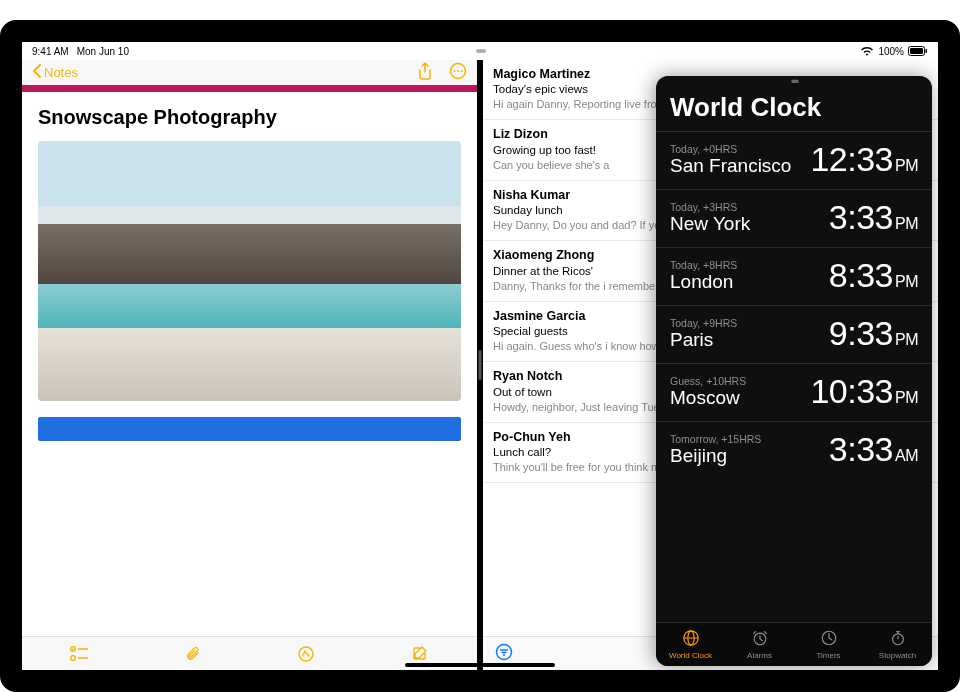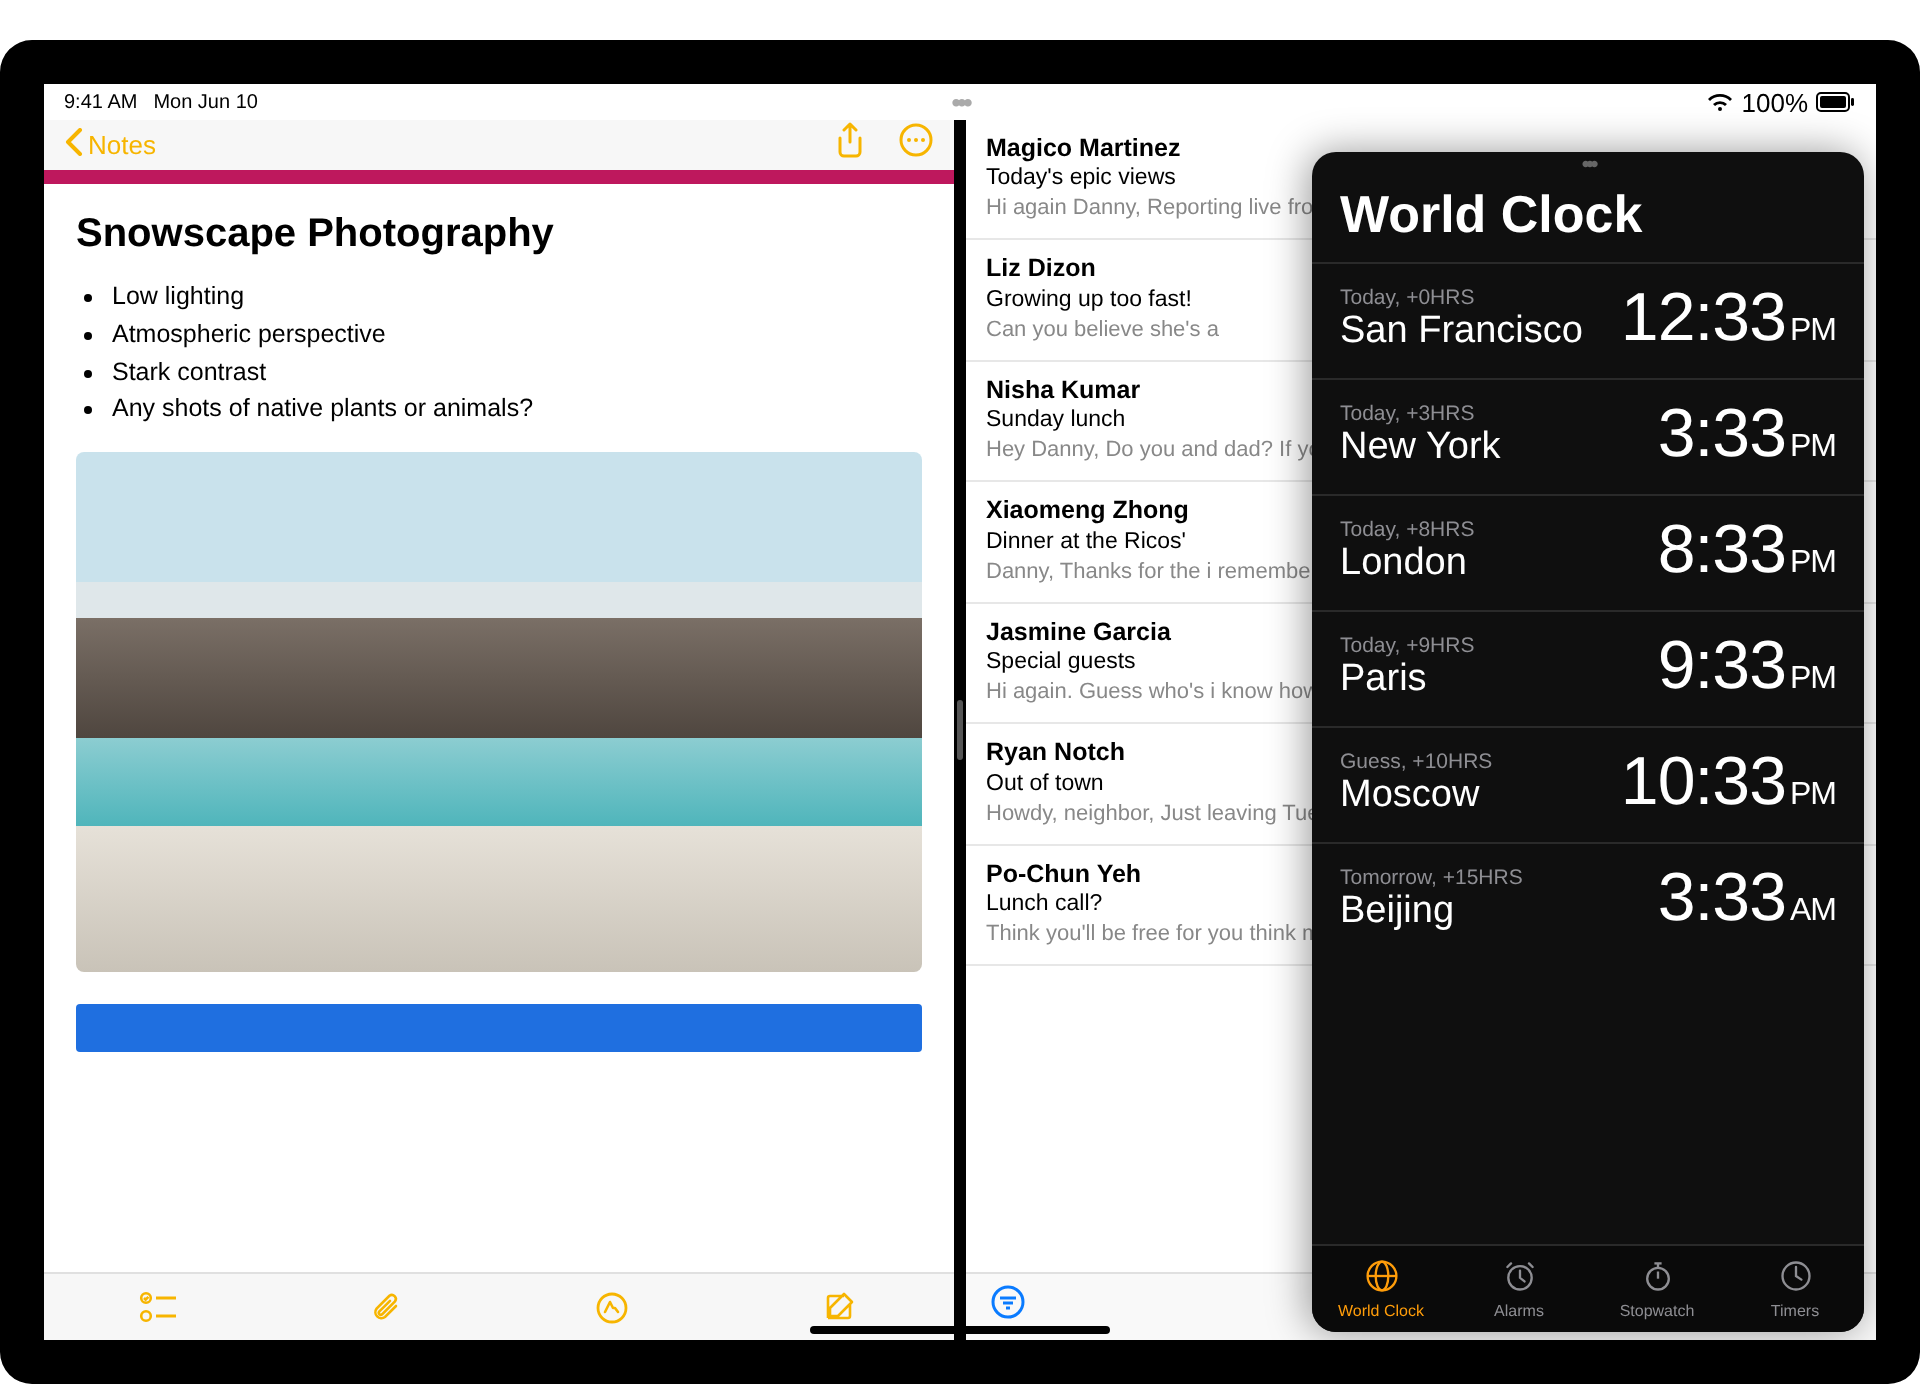--- a/index.html
+++ b/index.html
@@ -259,21 +259,21 @@
         <span>9:41 AM</span>
         <span>Mon Jun 10</span>
       </div>
       <div class="status-center">•••</div>
       <div class="status-right">
         <span class="wifi-icon">
           <svg width="14" height="10" viewBox="0 0 14 10">
               <path d="M7 9.5a1 1 0 100-2 1 1 0 000 2zM3.5 6a5 5 0 017 0l-1 1a3.6 3.6 0 00-5 0zM1 3.5a8.5 8.5 0 0112 0l-1 1a7 7 0 00-10 0z" fill="#000"></path>
             </svg>
         </span>
-        <span style="font-size:13px;">100%</span>
+        <span style="font-size:10px;">100%</span>
         <span class="batt">
           <svg width="20" height="10" viewBox="0 0 20 10">
               <rect x="0.5" y="0.5" width="16" height="9" rx="2" fill="none" stroke="#000"></rect>
               <rect x="2" y="2" width="13" height="6" rx="1" fill="#000"></rect>
               <rect x="17.5" y="3" width="1.5" height="4" rx="0.7" fill="#000"></rect>
             </svg>
         </span>
       </div>
     </div>
 
@@ -300,26 +300,20 @@
                   <circle cx="9" cy="9" r="7.5" fill="none" stroke="#f7b500" stroke-width="1.5"></circle>
                   <circle cx="5.5" cy="9" r="1" fill="#f7b500"></circle>
                   <circle cx="9" cy="9" r="1" fill="#f7b500"></circle>
                   <circle cx="12.5" cy="9" r="1" fill="#f7b500"></circle>
                 </svg>
             </span>
           </div>
         </div>
         <div class="notes-body">
           <div class="notes-title">Snowscape Photography</div>
-          <ul class="notes-list" id="notes-bullets">
-              <li>Low lighting</li>
-              <li>Atmospheric perspective</li>
-              <li>Stark contrast</li>
-              <li>Any shots of native plants or animals?</li>
-            </ul>
           <div class="notes-image"></div>
           <div class="notes-below-bar"></div>
         </div>
         <div class="notes-toolbar">
           <div class="tb-icon">
             <svg width="20" height="18" viewBox="0 0 20 18">
                 <circle cx="4" cy="4" r="2.4" fill="none" stroke="#f7b500" stroke-width="1.3"></circle>
                 <path d="M3 4l.8.8L5.2 3.4" fill="none" stroke="#f7b500" stroke-width="1.3"></path>
                 <circle cx="4" cy="13" r="2.4" fill="none" stroke="#f7b500" stroke-width="1.3"></circle>
                 <line x1="9" y1="4" x2="19" y2="4" stroke="#f7b500" stroke-width="1.5"></line>
@@ -459,33 +453,33 @@
           </div>
           <div class="clock-tab">
             <span><svg viewBox="0 0 20 20">
                 <circle cx="10" cy="11" r="6.5" fill="none" stroke="currentColor" stroke-width="1.3"></circle>
                 <path d="M10 7v4l2.5 2M3 5l2-2M17 5l-2-2" fill="none" stroke="currentColor" stroke-width="1.3" stroke-linecap="round"></path>
               </svg></span>
             <span>Alarms</span>
           </div>
           <div class="clock-tab">
             <span><svg viewBox="0 0 20 20">
+                <circle cx="10" cy="10" r="7.5" fill="none" stroke="currentColor" stroke-width="1.3"></circle>
+                <path d="M10 5v5l3 2" fill="none" stroke="currentColor" stroke-width="1.3" stroke-linecap="round"></path>
+              </svg></span>
+            <span>Timers</span>
+          </div>
+          <div class="clock-tab">
+            <span><svg viewBox="0 0 20 20">
                 <circle cx="10" cy="11.5" r="6" fill="none" stroke="currentColor" stroke-width="1.3"></circle>
                 <line x1="10" y1="11.5" x2="10" y2="7.5" stroke="currentColor" stroke-width="1.3"></line>
                 <line x1="8" y1="3" x2="12" y2="3" stroke="currentColor" stroke-width="1.3"></line>
                 <line x1="10" y1="3" x2="10" y2="5.5" stroke="currentColor" stroke-width="1.3"></line>
               </svg></span>
             <span>Stopwatch</span>
           </div>
-          <div class="clock-tab">
-            <span><svg viewBox="0 0 20 20">
-                <circle cx="10" cy="10" r="7.5" fill="none" stroke="currentColor" stroke-width="1.3"></circle>
-                <path d="M10 5v5l3 2" fill="none" stroke="currentColor" stroke-width="1.3" stroke-linecap="round"></path>
-              </svg></span>
-            <span>Timers</span>
-          </div>
         </div>
     </div>
 
     <div class="home-indicator"></div>
 
   </div>
 </div>
 
 </body></html>

